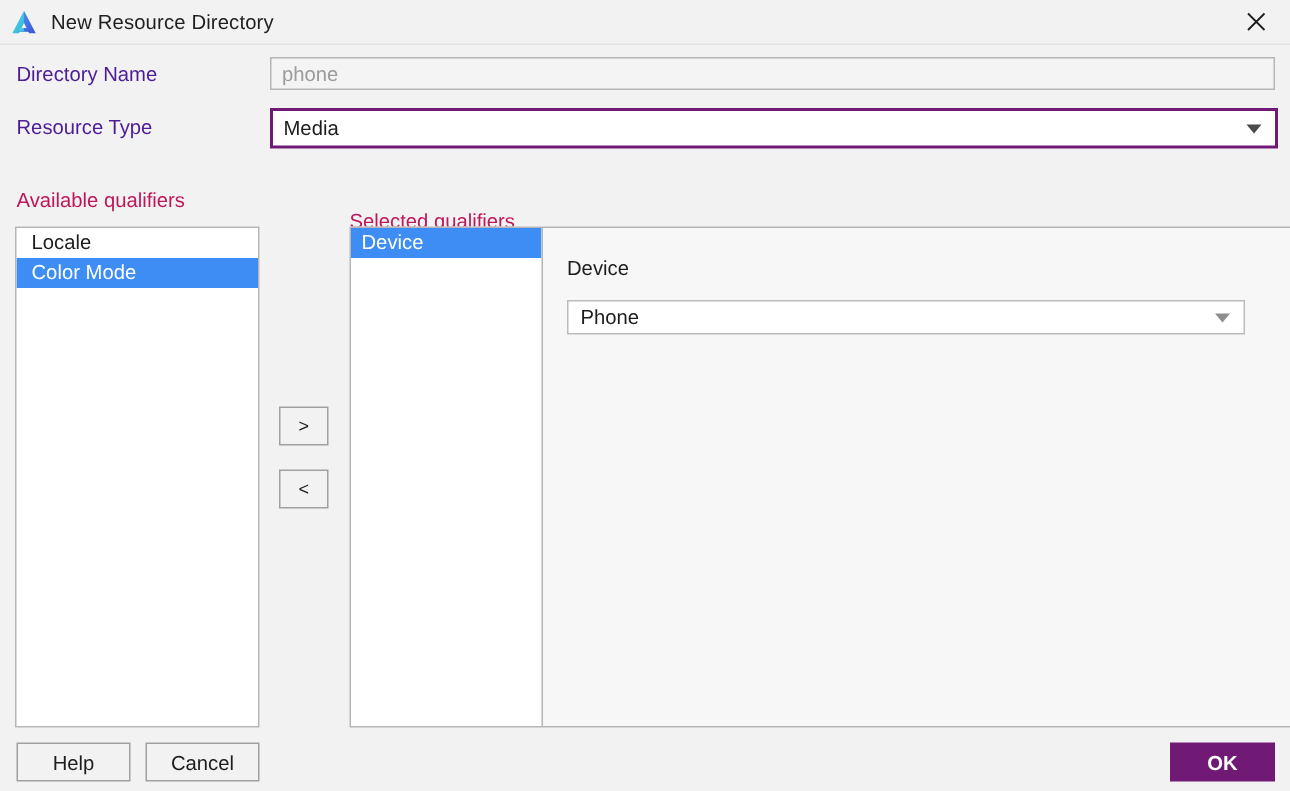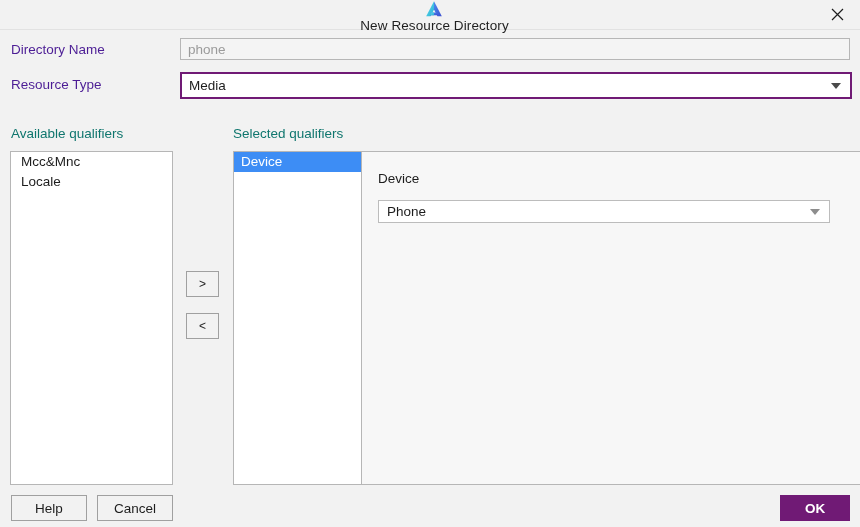--- a/index.html
+++ b/index.html
@@ -21,21 +21,20 @@
 
   
   #titlebar {
     position: absolute;
     left: 0; top: 0;
     width: 860px; height: 29px;
     background: #f2f2f2;
     border-bottom: 1px solid #e2e2e2;
     display: flex;
     align-items: center;
-    flex-direction: column;
   }
   #app-icon {
     width: 18px; height: 18px;
     margin-left: 7px;
     flex: none;
     display: block;
   }
   #title-text {
     margin-left: 9px;
     font-size: 13.5px;
@@ -103,24 +102,24 @@
     border-left: 5px solid transparent;
     border-right: 5px solid transparent;
     border-top: 6px solid #4a4a4a;
   }
   .combo-arrow.muted { border-top-color: #8d8d8d; }
 
   
   .section-caption {
     position: absolute;
     font-size: 13.5px;
-    color: #0f766e;
+    color: #be185d;
   }
   #caption-available { left: 11px; top: 126px; }
-  #caption-selected  { left: 233px; top: 126px; }
+  #caption-selected  { left: 233px; top: 140px; }
 
   
   #available-list {
     position: absolute;
     left: 10px; top: 151px;
     width: 163px; height: 334px;
     box-sizing: border-box;
     border: 1px solid #b6b6b6;
     background: #ffffff;
     overflow: hidden;
@@ -271,22 +270,22 @@
 <input id="directory-name-input" type="text" placeholder="phone" style="">
 
 <span class="form-label" id="label-resource-type">Resource Type</span>
 <div id="resource-type-combo">
   <span id="resource-type-value">Media</span>
   <span class="combo-arrow"></span>
 </div>
 
 <span class="section-caption" id="caption-available">Available qualifiers</span>
 <div id="available-list">
-  <div class="list-row">Mcc&amp;Mnc</div>
   <div class="list-row">Locale</div>
+  <div class="list-row selected">Color Mode</div>
 </div>
 
 <div class="xfer-button" id="move-right-button">&gt;</div>
 <div class="xfer-button" id="move-left-button">&lt;</div>
 
 <span class="section-caption" id="caption-selected">Selected qualifiers</span>
 <div id="selected-panel">
   <div id="selected-list">
     <div class="list-row selected">Device</div>
   </div>

